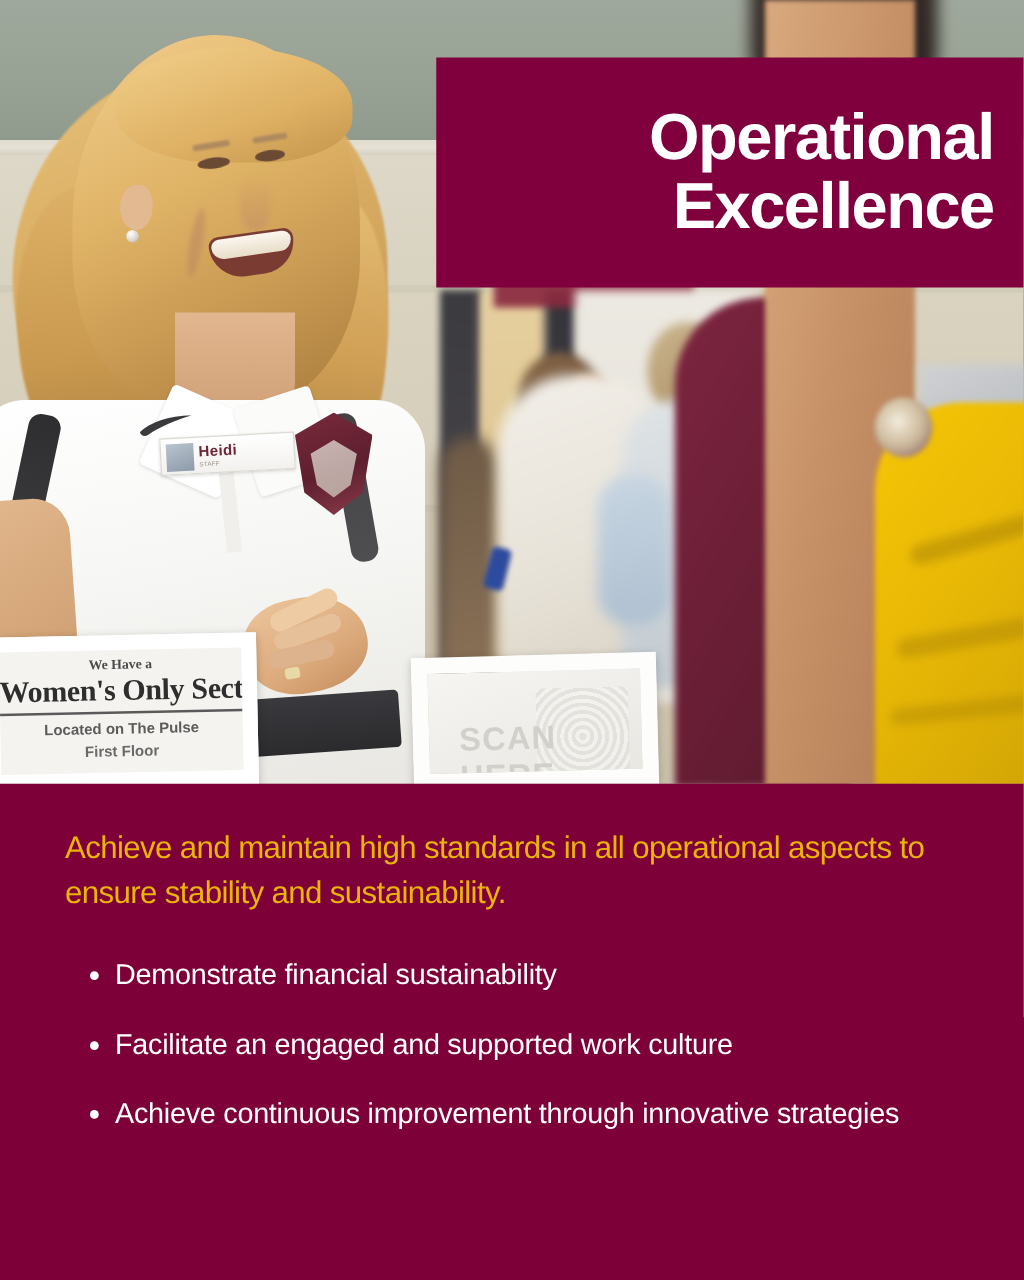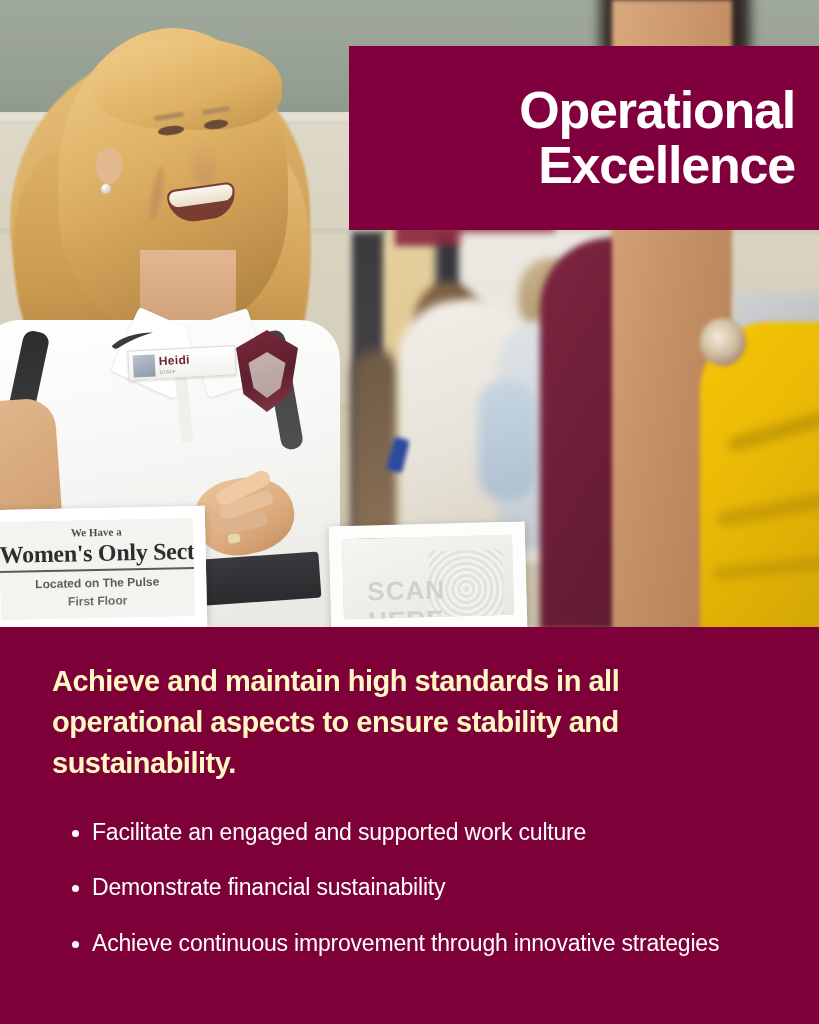--- a/index.html
+++ b/index.html
@@ -501,24 +501,24 @@
 
   
   .content {
     position:absolute;
     left:0; top:627px;
     width:819px; height:397px;
     background:#7E0039;
     padding:34px 52px 0 52px;
   }
   .subhead {
-    color:#fef9c3;
+    color:#eab308;
     font-family:"Liberation Sans", sans-serif;
-    font-weight:bold;
-    font-size:29px;
+    font-weight:normal;
+    font-size:25px;
     line-height:1.42;
     letter-spacing:-.5px;
     max-width:690px;
   }
   .bullets {
     margin-top:32px;
     list-style:none;
     padding:0;
   }
   .bullet-item {
@@ -654,19 +654,19 @@
   </div>
 
   <div class="title-banner">
     <div class="title-line">Operational</div>
     <div class="title-line">Excellence</div>
   </div>
 
   <div class="content">
     <div class="subhead">Achieve and maintain high standards in all operational aspects to ensure stability and sustainability.</div>
     <ul class="bullets">
+      <li class="bullet-item">Demonstrate financial sustainability</li>
       <li class="bullet-item">Facilitate an engaged and supported work culture</li>
-      <li class="bullet-item">Demonstrate financial sustainability</li>
       <li class="bullet-item">Achieve continuous improvement through innovative strategies</li>
     </ul>
   </div>
 
 </div>
 
 </body></html>

